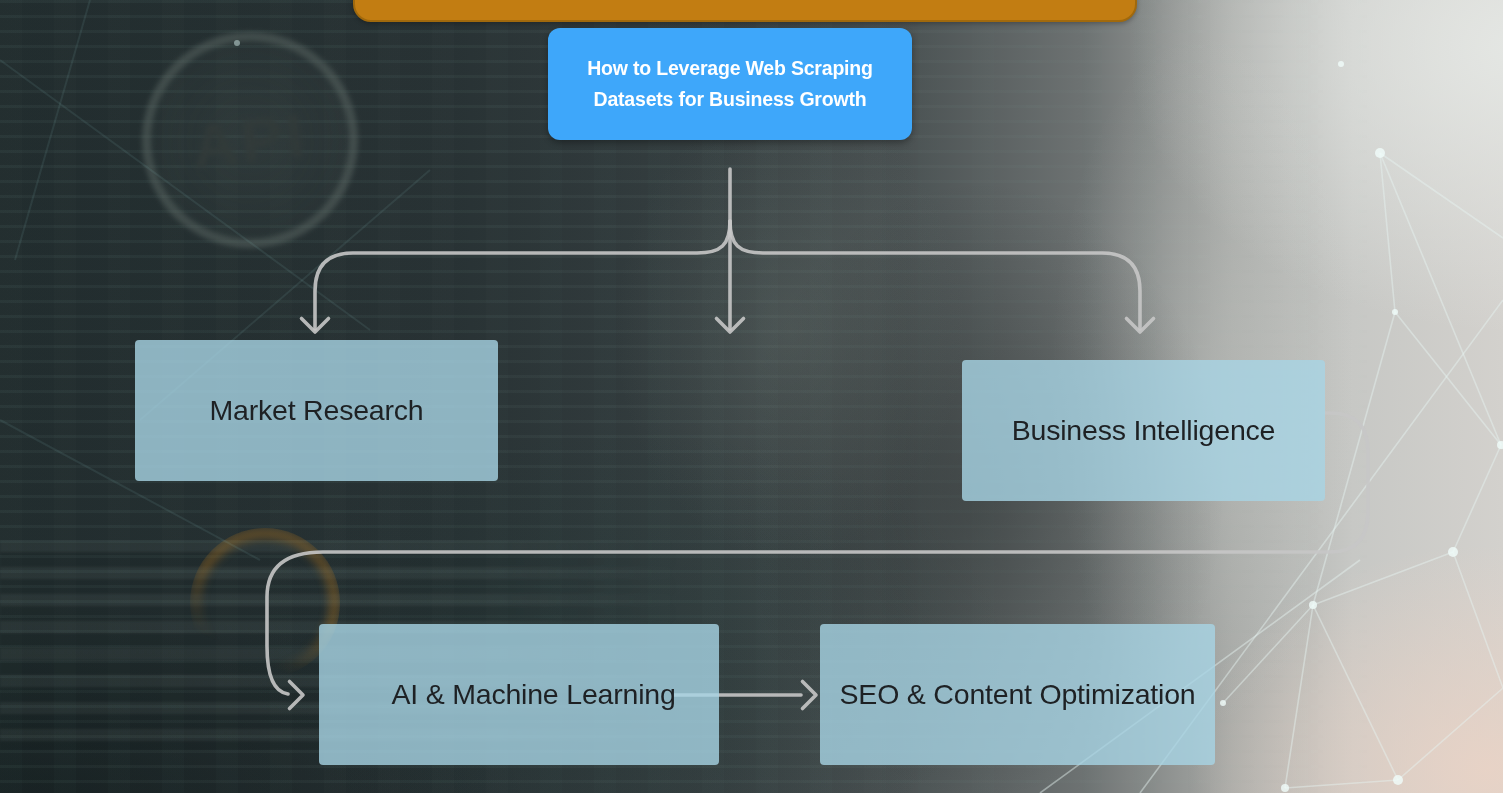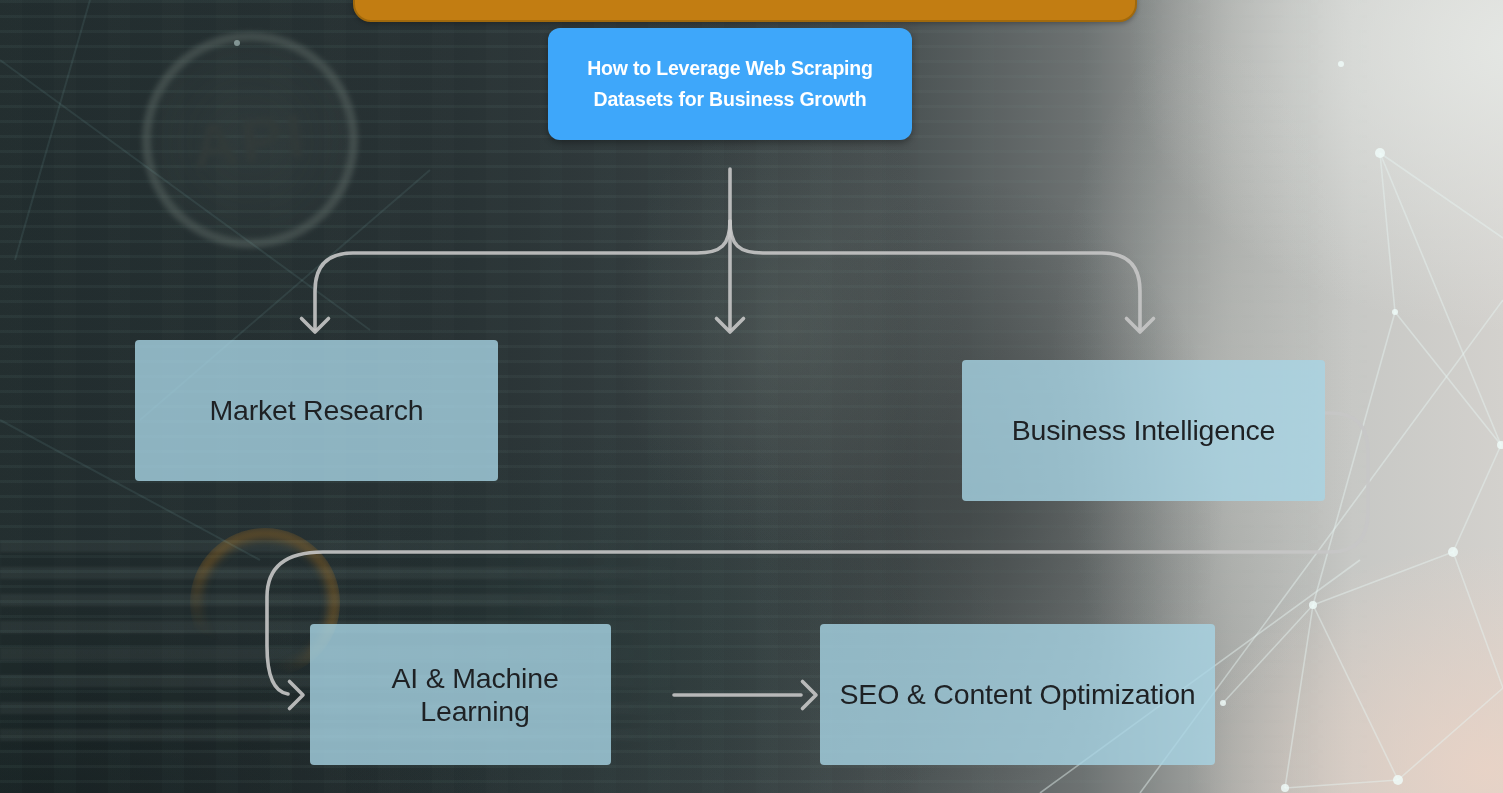--- a/index.html
+++ b/index.html
@@ -82,21 +82,21 @@
   .node{
     position:absolute;height:141px;border-radius:4px;
     background:rgba(168,212,229,0.80);
     display:flex;align-items:center;justify-content:center;
     color:#1e2124;font-size:28.5px;font-weight:400;letter-spacing:-0.2px;
     text-align:center;
   }
   #node-market{left:135px;top:340px;width:363px;}
   #node-competitor{left:548px;top:340px;width:364px;}
   #node-bi{left:962px;top:340px;width:363px;margin-top:20px;}
-  #node-aiml{left:310px;top:624px;width:301px;padding-left:29px;}
+  #node-aiml{left:319px;top:624px;width:400px;padding-left:29px;}
   #node-seo{left:820px;top:624px;width:395px;}
   svg.overlay{position:absolute;inset:0;pointer-events:none;}
 </style>
 </head>
 <body>
 
 <div id="canvas">
 
   <div class="layer tint-left"></div>
   <div class="layer code-texture"></div>

